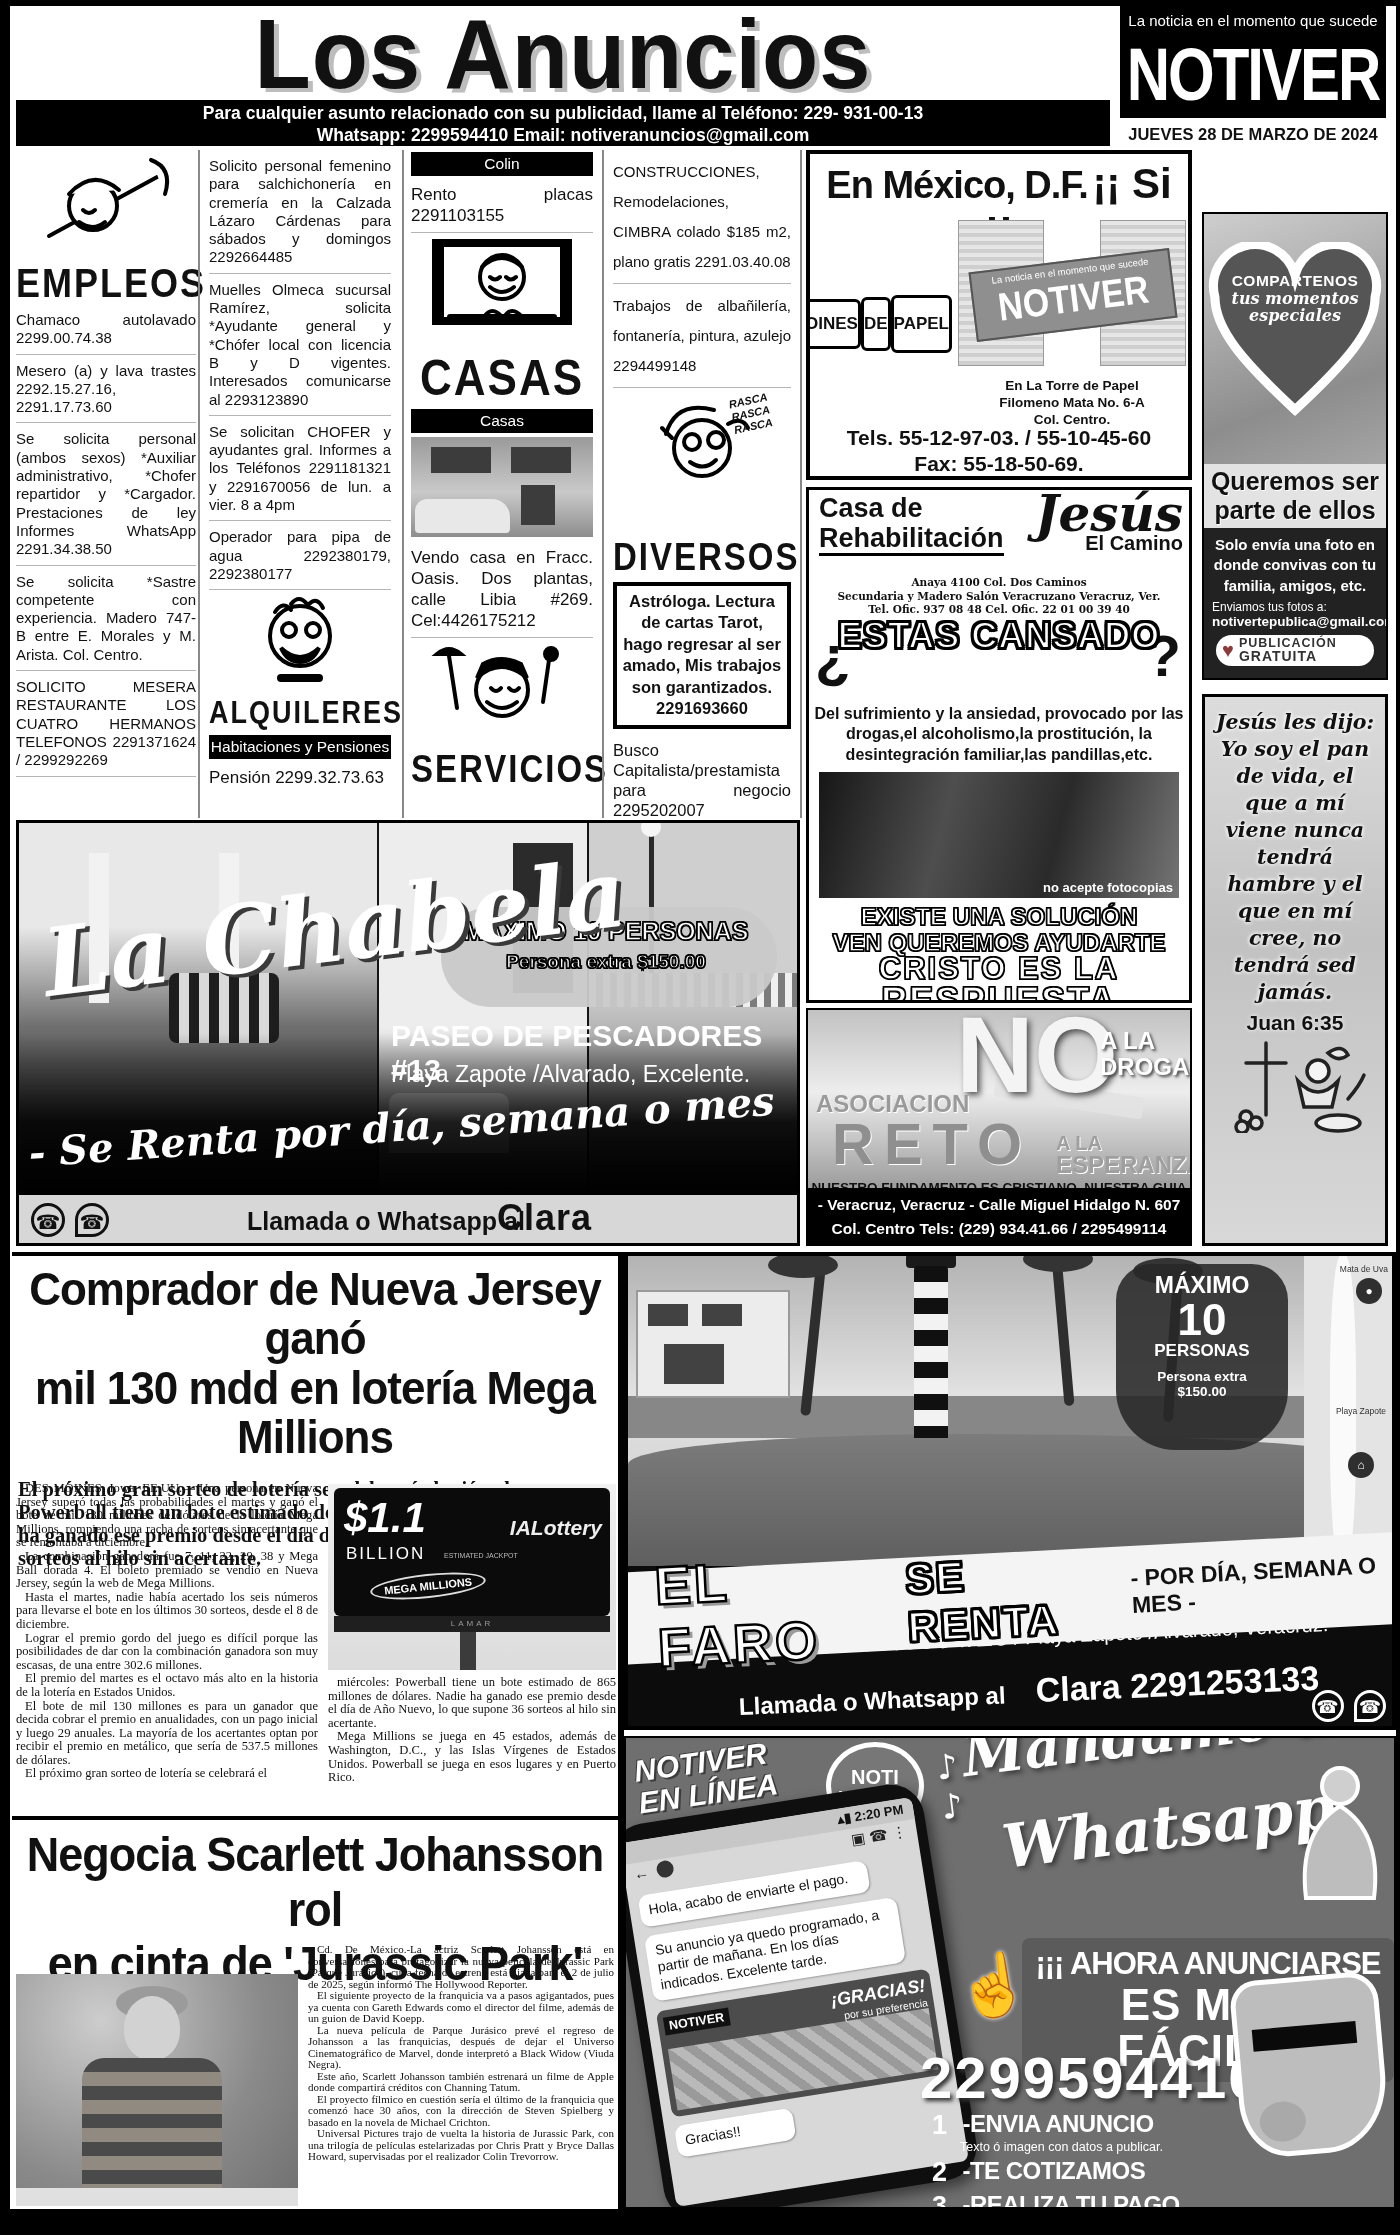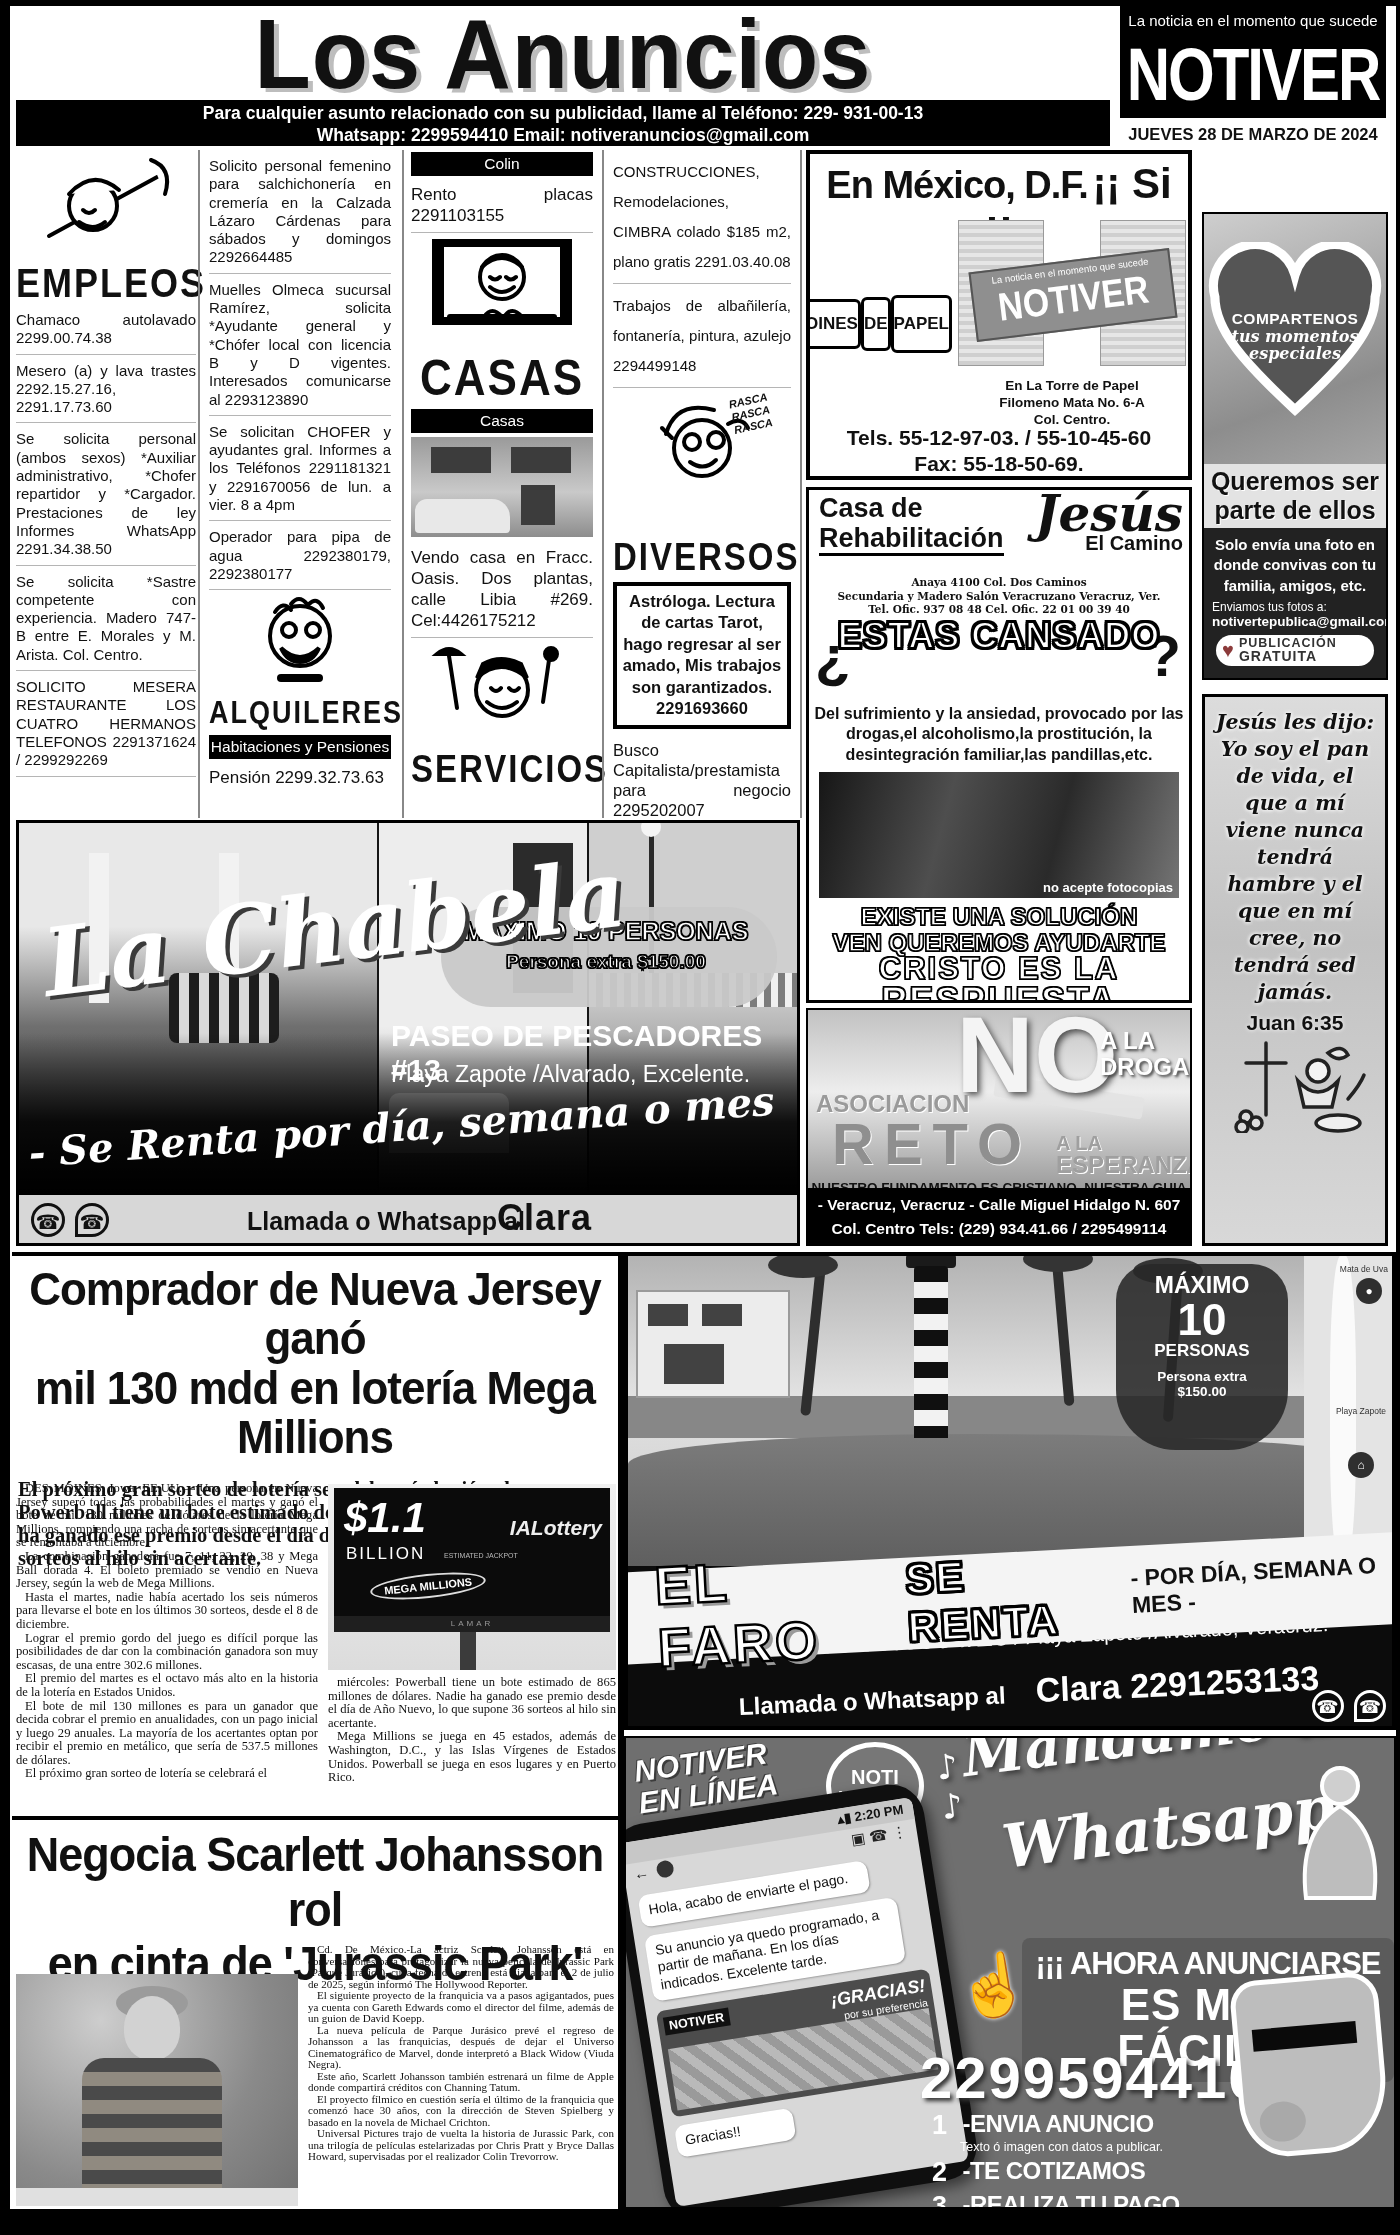--- a/index.html
+++ b/index.html
@@ -94,21 +94,21 @@
   .syringe{left:186px;top:76px;width:150px;height:22px;background:#e3e3e3;opacity:.85;border-radius:4px;transform:rotate(9deg);}
   .reto-slogan{left:0;top:170px;width:100%;text-align:center;font-size:13.5px;font-weight:bold;}
   .reto-web{left:0;top:188px;width:100%;text-align:center;font-size:22px;color:#777;}
   .reto-foot{left:0;bottom:0;width:100%;height:56px;background:#000;color:#fff;text-align:center;
     font-size:15.5px;font-weight:bold;line-height:1.55;padding-top:5px;box-sizing:border-box;}
 
   
   .compartenos{left:1202px;top:212px;width:186px;height:468px;border:2px solid #000;box-sizing:border-box;overflow:hidden;}
   .cp-photo{position:relative;height:250px;background:linear-gradient(160deg,#cecece,#8d8d8d 70%,#a5a5a5);}
   .cp-heart-txt{position:absolute;left:0;top:58px;width:100%;text-align:center;color:#fff;}
-  .cp-h1{font-size:15.5px;font-weight:bold;letter-spacing:.5px;margin-top:38px;}
+  .cp-h1{font-size:15.5px;font-weight:bold;letter-spacing:.5px;}
   .cp-h2{font-size:16px;line-height:17px;}
   .cp-band{height:64px;background:#e3e3e3;text-align:center;font-size:25px;font-weight:bold;line-height:29px;
     padding-top:3px;box-sizing:border-box;text-shadow:1px 1px 0 #fff;}
   .cp-black{height:152px;background:#222;color:#fff;text-align:center;}
   .cp-body{font-weight:bold;font-size:15px;line-height:1.35;padding:7px 6px 2px;}
   .cp-send{font-size:12px;text-align:left;margin:2px 8px 0;}
   .cp-mail{font-size:13.5px;font-weight:bold;text-align:left;margin:0 8px;}
   .cp-badge{margin:6px 12px 0;background:#fff;color:#333;border-radius:16px;display:flex;align-items:center;
     padding:2px 6px;gap:5px;}
   .cp-bheart{color:#8c3b3b;font-size:20px;}
@@ -153,21 +153,21 @@
   
   .article{background:#fff;}
   .art1{left:12px;top:1252px;width:606px;height:562px;border-top:4px solid #000;box-sizing:border-box;}
   .headline{text-align:center;font-weight:bold;letter-spacing:-1px;font-size:44px;line-height:47px;transform:scaleY(1.05);transform-origin:top;margin-top:8px;}
   .deck{margin:26px 6px 0;font-family:"Liberation Serif",serif;font-weight:bold;font-size:20.5px;line-height:23px;}
   .bodycol{font-family:"Liberation Serif",serif;font-size:12.6px;line-height:13.6px;text-align:justify;overflow:hidden;}
   .bodycol p{margin:0;text-indent:9px;}
   .a1c1{left:4px;top:226px;width:302px;height:310px;}
   .a1c2{left:316px;top:420px;width:288px;height:124px;}
   .billboard{left:316px;top:228px;width:288px;height:186px;background:linear-gradient(180deg,#f1f1f1,#dcdcdc);}
-  .bb-board{position:absolute;left:6px;top:4px;width:276px;height:128px;background:#0b0b0b;color:#fff;overflow:hidden;}
+  .bb-board{position:absolute;left:6px;top:4px;width:276px;height:128px;background:#0b0b0b;color:#fff;overflow:hidden;border-radius:6px;}
   .bb-amt{position:absolute;left:10px;top:6px;font-size:42px;font-weight:bold;font-style:italic;}
   .bb-bil{position:absolute;left:12px;top:56px;font-size:17px;letter-spacing:2px;}
   .bb-est{position:absolute;left:110px;top:64px;font-size:7px;color:#bbb;}
   .bb-lot{position:absolute;right:8px;top:28px;font-size:21px;font-weight:bold;font-style:italic;color:#eee;}
   .bb-mega{position:absolute;left:36px;top:86px;border:2px solid #ddd;border-radius:50%;padding:4px 12px;
     font-size:11px;font-weight:bold;transform:rotate(-6deg);}
   .bb-frame{position:absolute;left:6px;top:132px;width:276px;height:16px;background:#1f1f1f;color:#9a9a9a;
     text-align:center;font-size:8px;letter-spacing:3px;line-height:16px;}
   .bb-pole{position:absolute;left:132px;top:148px;width:16px;height:38px;background:#3b3b3b;}
   .art2{left:12px;top:1816px;width:606px;height:392px;border-top:4px solid #000;box-sizing:border-box;}

